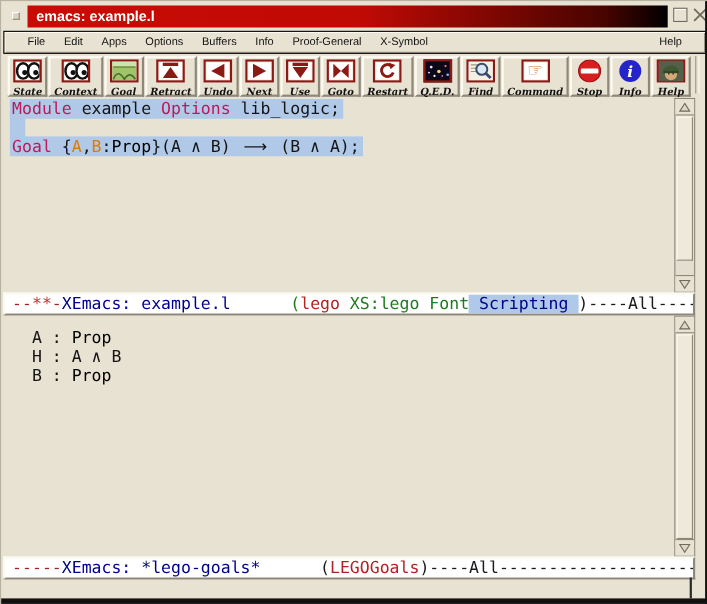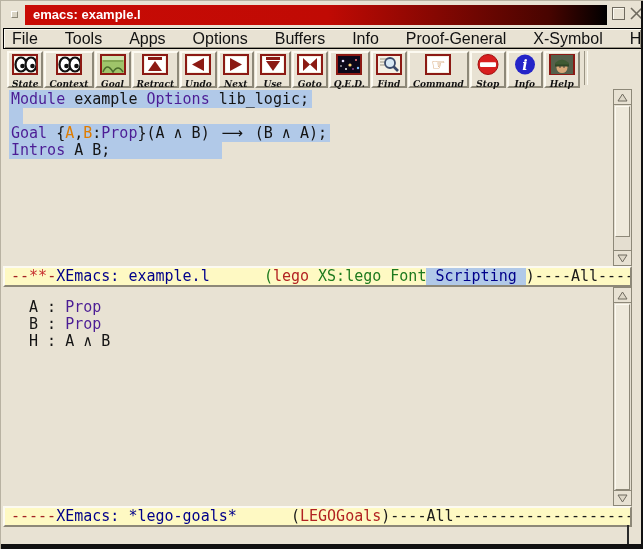--- a/index.html
+++ b/index.html
@@ -21,21 +21,21 @@
     background:linear-gradient(90deg,#c90b05 0%,#c00a04 52%,#480400 90%,#000 100%);
     color:#fff; font-weight:bold; font-size:13px; line-height:20px; padding-left:8px; }
   .btn-max { position:absolute; left:611px; top:6px; width:13px; height:13px;
     border:1px solid #6f6a5f; box-shadow:1px 1px 0 #fcfaf1 inset; }
   .btn-close { position:absolute; left:628px; top:5px; width:15px; height:15px; }
 
   
   .menubar { position:absolute; left:2px; top:27px; width:639px; height:21px;
     background:#e8e2d3; border:1px solid #000;
     box-shadow:inset 1px 1px 0 #fcfaf1, inset -1px -1px 0 #9a9484;
-    display:flex; align-items:center; gap:27px; padding:0 8px; font-size:16px; color:#111; }
+    display:flex; align-items:center; gap:17px; padding:0 21px; font-size:10px; color:#111; }
   .menu-item { white-space:nowrap; cursor:default; }
   .menu-help { margin-left:auto; }
 
   
   .toolbar { position:absolute; left:2px; top:49px; width:639px; height:39px;
     display:flex; align-items:flex-start; padding:1px 0 0 4px; gap:1px; }
   .tbtn { height:37px; border:2px solid; border-color:#fcfaf1 #8d8878 #8d8878 #fcfaf1;
     background:#e8e2d3; display:flex; flex-direction:column; align-items:center;
     padding:1px 3px 0; }
   .ticon { width:26px; height:21px; display:flex; align-items:center; justify-content:center;
@@ -46,39 +46,39 @@
   .tsep { width:4px; height:34px; margin-left:3px;
     border-left:1px solid #9a9484; border-right:1px solid #fcfaf1; }
 
   
   .codebuf { position:absolute; background:#e8e2d3; font:15px/17px "DejaVu Sans Mono","Liberation Mono",monospace; color:#141414; }
   #script-buffer { left:2px; top:88px; width:610px; height:177px; padding-top:2px; }
   #goals-buffer  { left:2px; top:286px; width:610px; height:219px; padding-top:12px; }
   .code-line { height:17px; white-space:pre; padding-left:8px; }
   .locked { background:#b1c9e8; padding:0 3px 0 2px; margin-left:-2px; }
 
-  .kw  { color:#4c1d95; }
+  .kw  { color:#be185d; }
   .pl  { color:#141414; }
   .var { color:#df7c00; }
-  .ty  { color:#4c1d95; }
+  .ty  { color:#000000; }
   .nav { color:#00008b; }
   .red { color:#b22222; }
   .grn { color:#1e7a1e; }
   .blk { color:#1a1a1a; }
   .dsh { color:#a32222; }
   .star{ color:#c83232; }
   .hl  { background:#b1c9e8; }
   .arrow { display:inline-block; width:27px; text-align:center;
     font-family:"DejaVu Sans", sans-serif; }
   .cursor { display:inline-block; width:8px; height:15px; background:#d01414;
     vertical-align:-2px; margin-left:1px; }
 
   
   .modeline { position:absolute; left:2px; width:629px; height:21px;
-    background:#fef9c3; border:2px solid; border-color:#fcfaf1 #8d8878 #8d8878 #fcfaf1;
+    background:#ffffff; border:2px solid; border-color:#fcfaf1 #8d8878 #8d8878 #fcfaf1;
     font:15px/17px "DejaVu Sans Mono","Liberation Mono",monospace;
     white-space:pre; padding-left:6px; overflow:hidden; }
   #modeline1 { top:265px; }
   #modeline2 { top:505px; }
 
   .minibuffer { position:absolute; left:2px; top:526px; width:629px; height:17px; background:#e8e2d3; }
 
   
   .sbar { position:absolute; left:612px; width:19px; background:#e4ded0; border:1px solid #8d8878; }
   #sbar1 { top:88px; height:177px; }
@@ -108,21 +108,21 @@
   <div class="btn-close">
     <svg width="15" height="15">
       <line x1="2" y1="2" x2="13" y2="13" stroke="#6f6a5f" stroke-width="1.6"></line>
       <line x1="13" y1="2" x2="2" y2="13" stroke="#6f6a5f" stroke-width="1.6"></line>
     </svg>
   </div>
 
   <div class="menubar" id="menubar">
 
     <span class="menu-item">File</span>
-      <span class="menu-item">Tools</span>
+      <span class="menu-item">Edit</span>
       <span class="menu-item">Apps</span>
       <span class="menu-item">Options</span>
       <span class="menu-item">Buffers</span>
       <span class="menu-item">Info</span>
       <span class="menu-item">Proof-General</span>
       <span class="menu-item">X-Symbol</span>
       <span class="menu-item menu-help">Help</span>
   </div>
 
   <div class="toolbar" id="toolbar">
@@ -194,20 +194,29 @@
         <div class="tlabel">Use</div>
       </div>
       <div class="tbtn">
         <div class="ticon">
           <svg width="20" height="17">
             <polygon points="3,2 3,15 10,8.5" fill="#8c1a14"></polygon>
             <polygon points="17,2 17,15 10,8.5" fill="#8c1a14"></polygon>
           </svg>
         </div>
         <div class="tlabel">Goto</div>
+      </div>
+      <div class="tbtn">
+        <div class="ticon">
+          <svg width="20" height="17">
+            <path d="M14.5 4.5 A5.5 5.5 0 1 0 15.5 10" fill="none" stroke="#8c1a14" stroke-width="2.6"></path>
+            <polygon points="11.5,1 17.5,3 13,7" fill="#8c1a14"></polygon>
+          </svg>
+        </div>
+        <div class="tlabel">Restart</div>
       </div>
       <div class="tbtn">
         <div class="ticon dark">
           <svg width="24" height="17">
             <rect width="24" height="17" fill="#0c081a"></rect>
             <circle cx="5" cy="5" r="1.3" fill="#e8e0ff"></circle>
             <circle cx="12" cy="9" r="1.6" fill="#ffd070"></circle>
             <circle cx="18" cy="4" r="1" fill="#ff8080"></circle>
             <circle cx="20" cy="12" r="1.2" fill="#80c0ff"></circle>
             <circle cx="8" cy="13" r="1" fill="#fff"></circle>
@@ -265,43 +274,42 @@
         </div>
         <div class="tlabel">Help</div>
       </div>
       <div class="tsep"></div>
     </div>
 
   <div class="codebuf" id="script-buffer">
       <div class="code-line"><span class="locked"><span class="kw">Module</span><span class="pl"> example </span><span class="kw">Options</span><span class="pl"> lib_logic;</span></span></div>
       <div class="code-line"><span class="locked"><span class="pl"> </span></span></div>
       <div class="code-line"><span class="locked"><span class="kw">Goal</span><span class="pl"> {</span><span class="var">A</span><span class="pl">,</span><span class="var">B</span><span class="pl">:</span><span class="ty">Prop</span><span class="pl">}(A ∧ B) </span><span class="pl arrow">⟶</span><span class="pl"> (B ∧ A);</span></span></div>
-      <div class="code-line"><span class="locked"><span class="kw">Intros</span><span class="pl"> A B;</span><span class="pl">            </span></span></div>
     </div>
 
   <div class="sbar" id="sbar1">
     <div class="sb-arrow sb-up">
       <svg width="11" height="9">
           <polygon points="5.5,1 10,8 1,8" fill="#ddd7c7" stroke="#6f6a5f"></polygon>
         </svg>
     </div>
     <div class="sb-thumb"></div>
     <div class="sb-arrow sb-down">
       <svg width="11" height="9">
           <polygon points="1,1 10,1 5.5,8" fill="#ddd7c7" stroke="#6f6a5f"></polygon>
         </svg>
     </div>
   </div>
 
   <div class="modeline" id="modeline1"><span class="dsh">--</span><span class="star">**</span><span class="dsh">-</span><span class="nav">XEmacs: example.l</span><span class="pl">      </span><span class="grn">(</span><span class="red">lego</span><span class="pl"> </span><span class="grn">XS:lego</span><span class="pl"> </span><span class="grn">Font</span><span class="nav hl"> Scripting </span><span class="blk">)</span><span class="blk">----All----</span></div>
 
   <div class="codebuf" id="goals-buffer">
       <div class="code-line"><span class="pl">  A : </span><span class="ty">Prop</span></div>
+      <div class="code-line"><span class="pl">  H : A ∧ B</span></div>
       <div class="code-line"><span class="pl">  B : </span><span class="ty">Prop</span></div>
-      <div class="code-line"><span class="pl">  H : A ∧ B</span></div>
     </div>
 
   <div class="sbar" id="sbar2">
     <div class="sb-arrow sb-up">
       <svg width="11" height="9">
           <polygon points="5.5,1 10,8 1,8" fill="#ddd7c7" stroke="#6f6a5f"></polygon>
         </svg>
     </div>
     <div class="sb-thumb"></div>
     <div class="sb-arrow sb-down">

